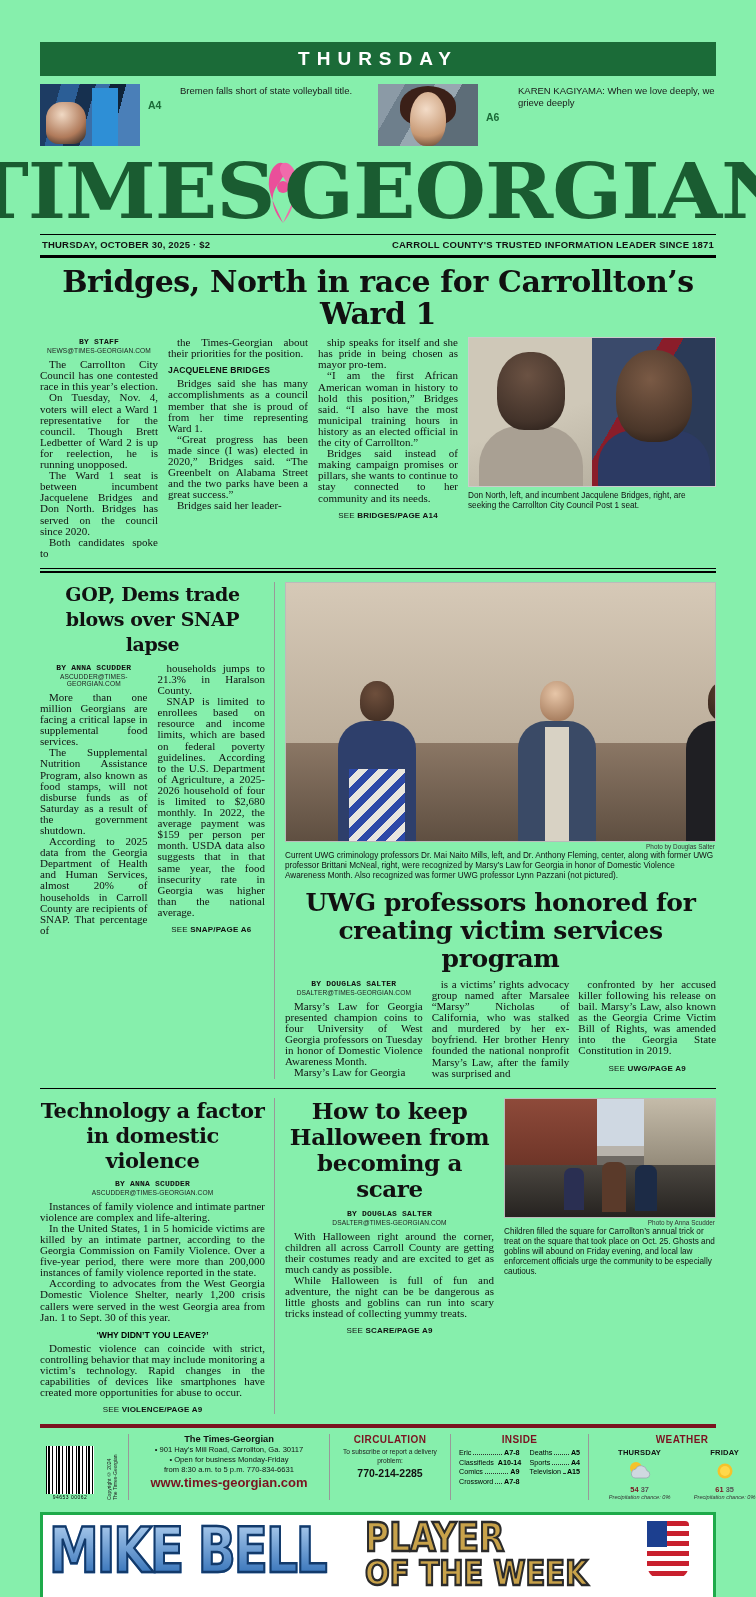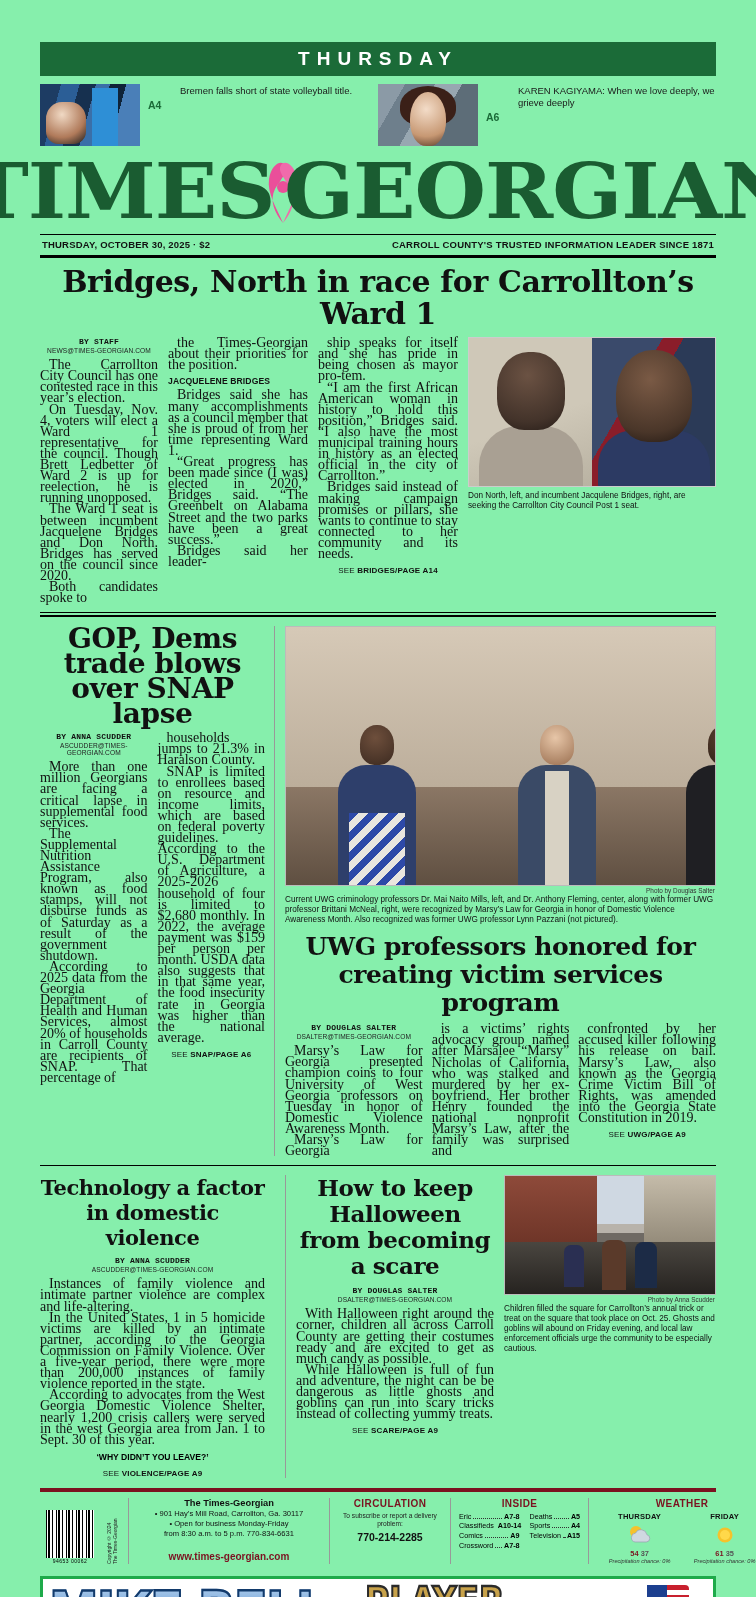--- a/index.html
+++ b/index.html
@@ -37,21 +37,21 @@
   .ribbon{width:44px;height:70px;position:relative;margin:0 -2px;flex:0 0 44px;}
   .ribbon svg{display:block;}
   .mh-rule{border-top:1px solid #000;margin-top:6px;}
   .mh-info{display:flex;justify-content:space-between;font-size:9.5px;font-weight:bold;color:#111;padding:4px 2px 5px 2px;letter-spacing:0.2px;}
   .mh-rule2{border-top:3px solid #000;}
 
   
   .hl{font-family:"DejaVu Serif", serif;font-weight:bold;color:#111;text-align:center;letter-spacing:-0.4px;}
   .byline{text-align:center;font-size:8px;font-weight:bold;color:#111;letter-spacing:0.2px;margin-bottom:1px;font-family:Liberation Mono, monospace;}
   .email{text-align:center;font-size:6.6px;color:#222;letter-spacing:0.1px;margin-bottom:5px;}
-  .body{font-family:"Liberation Serif", serif;font-size:14px;line-height:11.1px;text-align:justify;color:#111;}
+  .body{font-family:"Liberation Serif", serif;font-size:11px;line-height:11.1px;text-align:justify;color:#111;}
   .body p{margin:0;text-indent:9px;}
   .subhead{font-size:8.6px;font-weight:bold;color:#111;margin:6px 0 3px 0;letter-spacing:0.1px;}
   .jump{text-align:center;font-size:8px;margin-top:7px;color:#111;letter-spacing:0.2px;}
   .jump b{font-weight:bold;}
   .cap{font-size:8.2px;line-height:10px;color:#111;}
   .credit{font-size:6.4px;color:#333;text-align:right;padding:1px 1px 1px 0;}
 
   
   .lead{margin-top:8px;}
   .lead .hl{font-size:30px;line-height:32px;}
@@ -71,21 +71,21 @@
      background:radial-gradient(circle at 45% 32%,#7a5a45,#4a3629 70%,#201712 100%);}
   .ph-duo .b:before{content:"";position:absolute;left:50%;bottom:0;margin-left:-56px;width:112px;height:56px;background:#2c3a63;border-radius:36px 36px 0 0;}
 
   .hr-thin{border-top:1px solid #000;margin:9px 0 0 0;}
   .hr-thick{border-top:2px solid #000;}
 
   
   .mid{display:flex;margin-top:9px;}
   .colL{width:225px;flex:0 0 225px;padding-right:9px;border-right:1px solid #999;}
   .colR{flex:1 1 auto;padding-left:10px;}
-  .snap .hl{font-size:28px;line-height:25px;}
+  .snap .hl{font-size:19px;line-height:25px;}
   .twocol{display:flex;gap:10px;margin-top:6px;}
   .twocol > div{width:calc(50% - 5px);}
 
   .bigphoto{height:258px;border:1px solid #bbb;position:relative;overflow:hidden;
      background:linear-gradient(#cdbfae 0 62%, #7d6a58 62% 100%);}
   .bigphoto .wall{position:absolute;left:0;right:0;top:0;height:62%;background:linear-gradient(#d6c9b7,#bcae9b);}
   .bigphoto .floor{position:absolute;left:0;right:0;bottom:0;height:38%;background:linear-gradient(#8b7765,#5f4f41);}
   .pz{position:absolute;bottom:0;}
   .pz .head{width:34px;height:40px;border-radius:48% 48% 42% 42%;margin:0 auto;}
   .pz .body{width:78px;height:120px;border-radius:28px 28px 0 0;}
@@ -98,21 +98,21 @@
   .p2 .body{background:#3a4a66;position:relative;}
   .p2 .body:after{content:"";position:absolute;left:50%;margin-left:-12px;top:6px;width:24px;height:114px;background:#d8d2c4;}
   .p3 .head{background:radial-gradient(circle at 45% 32%,#5a3f2e,#2e2018);}
   .p3 .body{background:#1f1f23;}
   .uwg .hl{font-size:25px;line-height:28px;margin-top:8px;}
   .threecol{display:flex;gap:9px;margin-top:6px;}
   .threecol > div{flex:1 1 0;}
 
   
   .low{display:flex;margin-top:9px;}
-  .lowL{width:225px;flex:0 0 225px;padding-right:20px;border-right:1px solid #999;}
+  .lowL{width:225px;flex:0 0 225px;padding-right:9px;border-right:1px solid #999;}
   .lowR{flex:1 1 auto;padding-left:10px;}
   .tech .hl{font-size:21px;line-height:25px;}
   .center-mini{text-align:center;font-size:8.6px;font-weight:bold;line-height:10px;margin:7px 0 3px 0;}
   .scare .hl{font-size:23px;line-height:26px;}
   .scarerow{display:flex;gap:10px;}
   .scare-left{flex:1 1 auto;}
   .scare-right{width:212px;flex:0 0 212px;}
   .sqphoto{height:118px;border:1px solid #bbb;position:relative;overflow:hidden;background:linear-gradient(#b8b3ab 0 48%,#6f6a64 48% 100%);}
   .sqphoto .b1{position:absolute;left:0;top:0;width:44%;height:62%;background:linear-gradient(#8e4a3a,#6b3326);}
   .sqphoto .b2{position:absolute;right:0;top:0;width:34%;height:58%;background:linear-gradient(#c4bba9,#938a79);}
@@ -126,21 +126,21 @@
   .footbar{margin-top:10px;border-top:4px solid #7b1220;padding-left:6px;}
   .footrow{display:flex;align-items:stretch;padding:6px 0 4px 0;}
   .barcode{width:58px;flex:0 0 58px;display:flex;align-items:flex-end;}
   .bc{width:48px;height:48px;background:
      repeating-linear-gradient(90deg,#000 0 1px,#fff 1px 2px,#000 2px 4px,#fff 4px 6px,#000 6px 7px,#fff 7px 10px);}
   .bcnum{font-size:5px;text-align:center;letter-spacing:0.5px;}
   .cpy{writing-mode:vertical-rl;transform:rotate(180deg);font-size:5px;color:#222;line-height:6px;padding:0 2px;align-self:flex-end;height:48px;}
   .fdiv{border-left:1px solid #999;margin:0 8px;}
   .faddr{flex:0 0 184px;text-align:center;font-size:7.6px;line-height:10px;color:#111;}
   .faddr .t{font-weight:bold;font-size:9.3px;margin-bottom:1px;}
-  .faddr .w{color:#7b1220;font-weight:bold;font-size:10px;margin-top:13px;}
+  .faddr .w{color:#7b1220;font-weight:bold;font-size:13px;margin-top:3px;}
   .fcirc{flex:0 0 104px;text-align:center;}
   .fhead{color:#7b1220;font-weight:bold;font-size:10px;letter-spacing:0.4px;margin-bottom:3px;}
   .fcirc .s{font-size:6.6px;line-height:8.4px;color:#222;}
   .fcirc .p{font-weight:bold;font-size:10.5px;color:#111;margin-top:2px;}
   .finside{flex:1 1 auto;}
   .idx{display:flex;gap:10px;font-size:7.2px;line-height:9.6px;}
   .idx ul{list-style:none;margin:0;padding:0;width:50%;}
   .idx li{display:flex;align-items:baseline;}
   .idx .nm{white-space:nowrap;}
   .idx .dots{flex:1 1 auto;border-bottom:1px dotted #333;margin:0 2px 2px 2px;}
@@ -352,20 +352,23 @@
     <div class="lowL tech">
       <div class="hl">Technology a factor in domestic violence</div>
       <div class="byline" style="margin-top:6px">BY ANNA SCUDDER</div>
       <div class="email">ASCUDDER@TIMES-GEORGIAN.COM</div>
       <div class="body">
         <p>Instances of family violence and intimate partner violence are complex and life-altering.</p>
         <p>In the United States, 1 in 5 homicide victims are killed by an intimate partner, according to the Georgia Commission on Family Violence. Over a five-year period, there were more than 200,000 instances of family violence reported in the state.</p>
         <p>According to advocates from the West Georgia Domestic Violence Shelter, nearly 1,200 crisis callers were served in the west Georgia area from Jan. 1 to Sept. 30 of this year.</p>
       </div>
       <div class="center-mini">‘WHY DIDN’T YOU LEAVE?’</div>
+      <div class="body">
+        <p>Domestic violence can coincide with strict, controlling behavior that may include monitoring a victim’s technology. Rapid changes in the capabilities of devices like smartphones have created more opportunities for abuse to occur.</p>
+      </div>
       <div class="jump">
         <span>SEE</span>
         <b>VIOLENCE/PAGE A9</b>
       </div>
     </div>
 
     <div class="lowR scare">
       <div class="scarerow">
         <div class="scare-left">
           <div class="hl">How to keep Halloween from becoming a scare</div>

